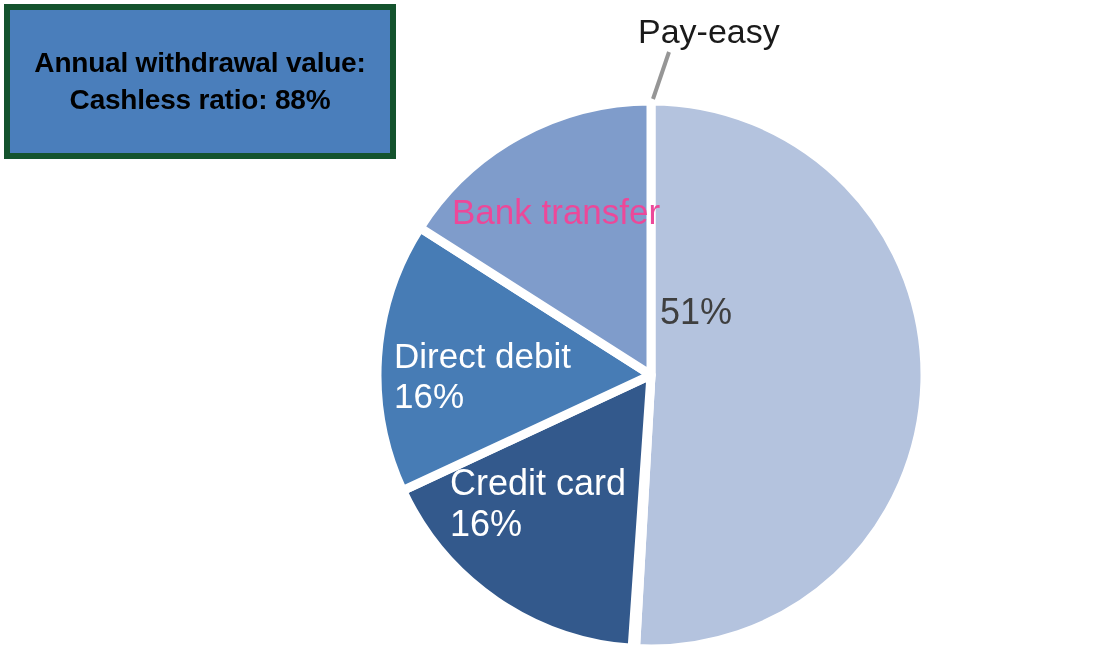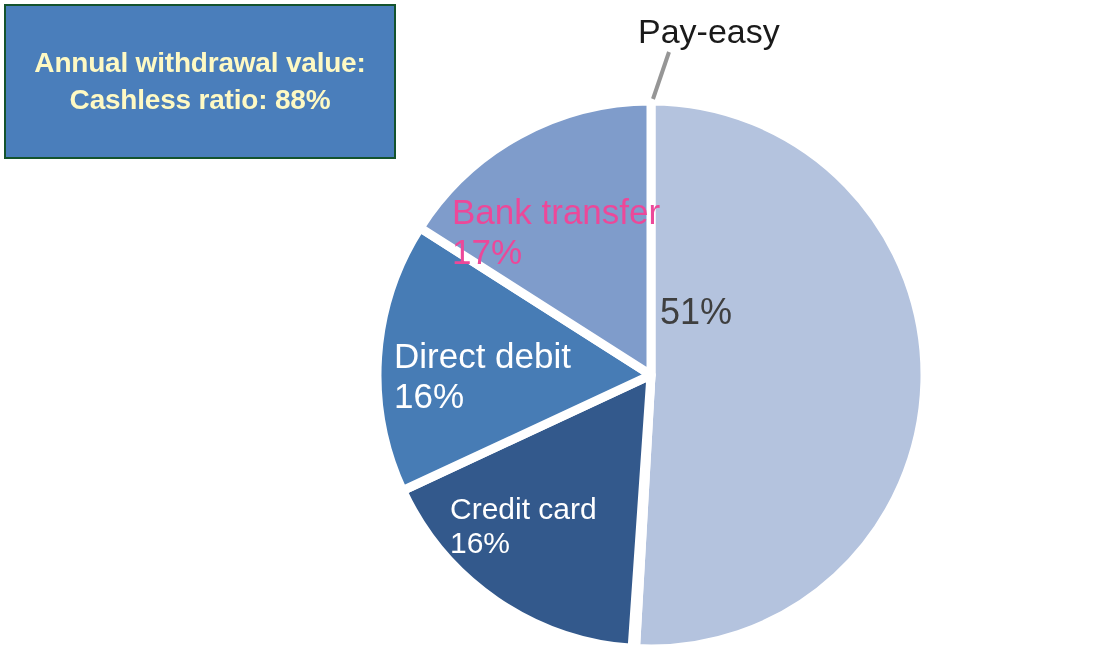--- a/index.html
+++ b/index.html
@@ -4,42 +4,42 @@
 <style>
   html,body{margin:0;padding:0;background:#ffffff;}
   body{width:1120px;height:668px;position:relative;overflow:hidden;
        font-family:"Liberation Sans",sans-serif;}
 
   #canvas{position:absolute;inset:0;width:1120px;height:668px;}
 
   
   .info-box{
     position:absolute;left:4px;top:4px;width:392px;height:155px;
-    background:#4a7ebb;border:2px solid #14532d;box-sizing:border-box;
+    background:#4a7ebb;border:6px solid #14532d;box-sizing:border-box;
     display:flex;flex-direction:column;align-items:center;justify-content:center;
-    color:#fef9c3;font-weight:bold;font-size:28px;line-height:1.30;
+    color:#000000;font-weight:bold;font-size:28px;line-height:1.30;
     letter-spacing:-0.2px;text-align:center;
   }
   .info-line{white-space:nowrap;}
 
   
   .pie-svg{position:absolute;left:0;top:0;}
 
   
   .slice-label{
     position:absolute;text-align:left;line-height:1.14;
     white-space:nowrap;pointer-events:none;
   }
   .slice-label .l1{display:block;}
   .slice-label .l2{display:block;}
 
   .lbl-cash{color:#3f3f3f;font-size:36px;left:660px;top:291px;width:200px;}
   .lbl-bank{color:#ec4899;font-size:35px;left:452px;top:192px;width:220px;}
   .lbl-debit{color:#ffffff;font-size:35px;left:394px;top:336px;width:220px;}
-  .lbl-credit{color:#ffffff;font-size:30px;left:450px;top:492px;width:216px;}
+  .lbl-credit{color:#ffffff;font-size:36px;left:450px;top:462px;width:216px;}
   .lbl-payeasy{color:#1a1a1a;font-size:34px;left:638px;top:12px;width:230px;}
 </style>
 </head>
 <body>
 
 <div id="canvas">
 
   <div class="info-box">
     <span class="info-line">Annual withdrawal value:</span>
     <span class="info-line">Cashless ratio: 88%</span>
@@ -59,21 +59,20 @@
   <div class="slice-label lbl-cash">
     <span class="l2">51%</span>
   </div>
 
   <div class="slice-label lbl-payeasy">
     <span class="l1">Pay-easy</span>
   </div>
 
   <div class="slice-label lbl-bank">
     <span class="l1">Bank transfer</span>
-    <span class="l2">17%</span>
   </div>
 
   <div class="slice-label lbl-debit">
     <span class="l1">Direct debit</span>
     <span class="l2">16%</span>
   </div>
 
   <div class="slice-label lbl-credit">
     <span class="l1">Credit card</span>
     <span class="l2">16%</span>

